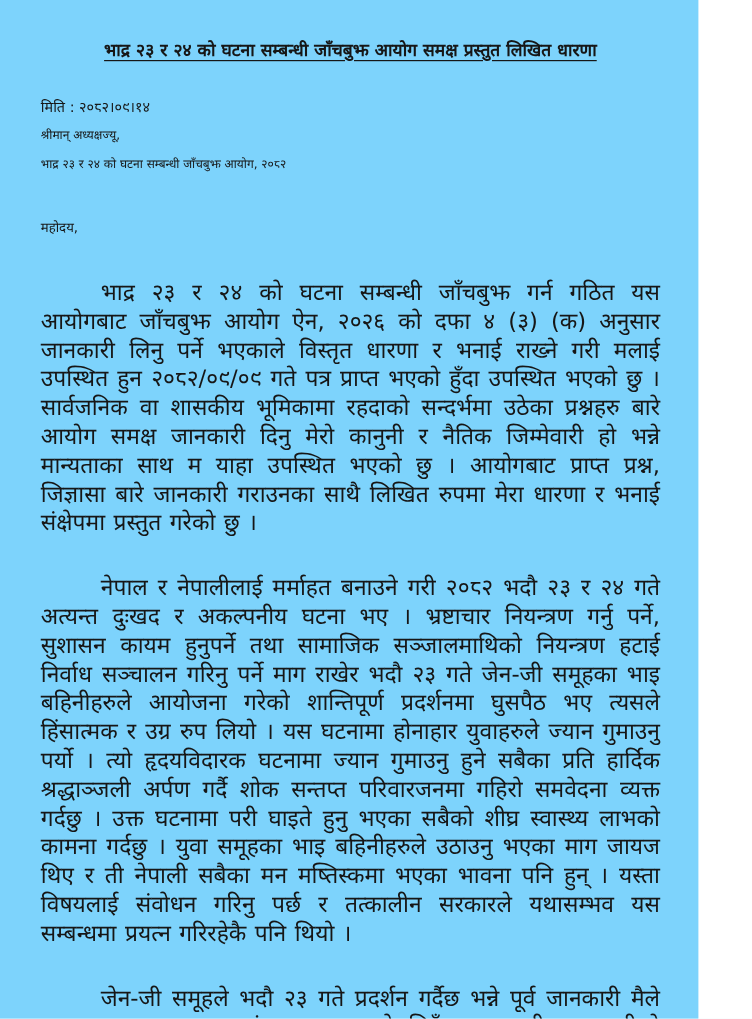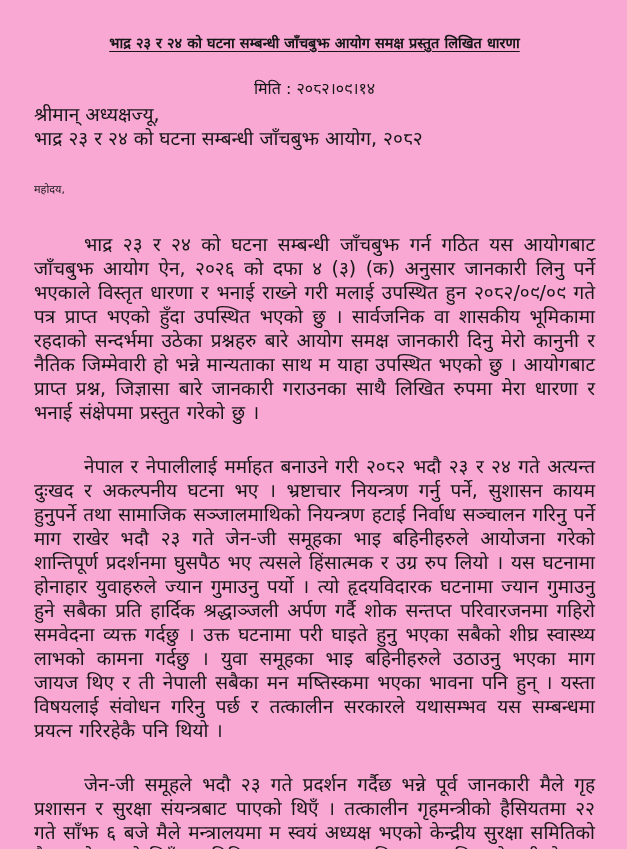--- a/index.html
+++ b/index.html
@@ -2,49 +2,49 @@
 <html lang="ne"><head>
 <meta charset="utf-8">
 <style>
   html, body {
     margin: 0;
     padding: 0;
     background: #ffffff;
   }
   .page {
     position: relative;
-    width: 627px;
+    width: 582px;
     height: 849px;
     box-sizing: border-box;
-    background: #f9a8d4;
+    background: #7dd3fc;
     color: #161616;
     font-family: "DejaVu Sans", "Liberation Sans", sans-serif;
     padding: 28px 32px 16px 34px;
     overflow: hidden;
   }
   .doc-title {
     text-align: center;
     font-weight: bold;
     font-size: 14.5px;
     line-height: 22px;
     text-decoration: underline;
     text-underline-offset: 3px;
     margin: 4px 0 0 0;
   }
   .date-line {
-    text-align: center;
-    font-size: 16px;
+    text-align: left;
+    font-size: 12px;
     line-height: 22px;
     margin-top: 24px;
   }
   .recipient-block {
     margin-top: 2px;
   }
   .recipient-line {
-    font-size: 19px;
+    font-size: 10px;
     line-height: 24px;
   }
   .salutation {
     font-size: 11px;
     line-height: 24px;
     margin-top: 28px;
   }
   .body-paragraph {
     font-size: 19px;
     line-height: 24px;

